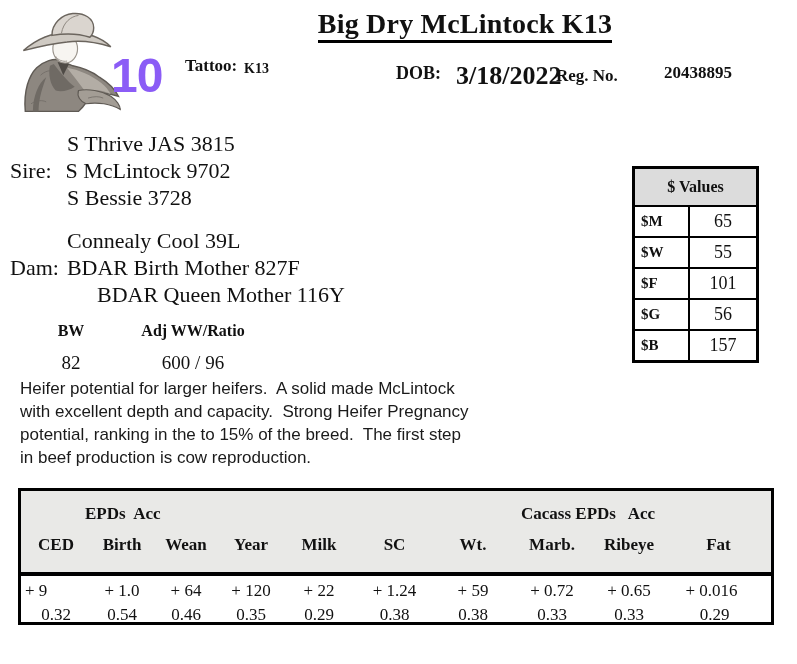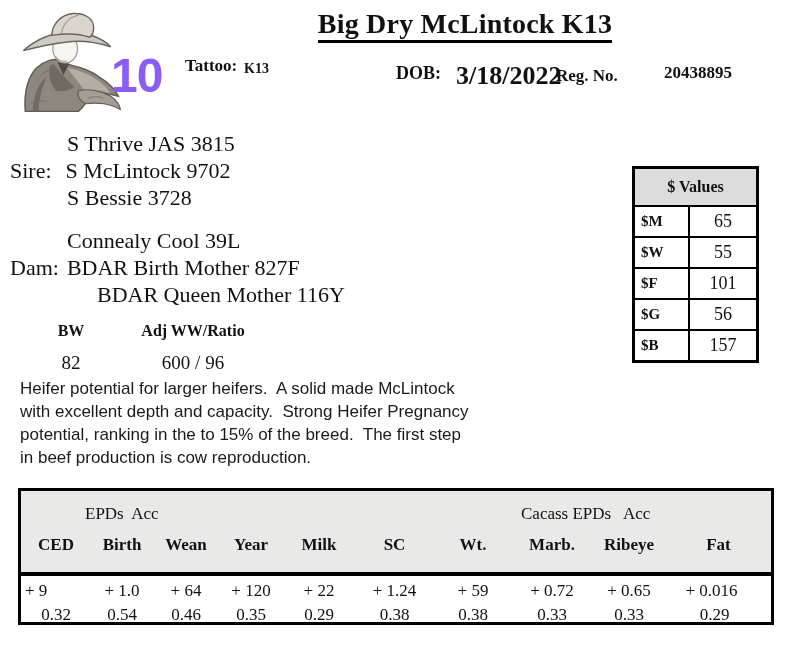--- a/index.html
+++ b/index.html
@@ -68,21 +68,21 @@
     font-size:17px;line-height:23px;color:#1a1a1a;white-space:pre-wrap;
   }
   
   .epd-table{
     position:absolute;left:18px;top:488px;width:750px;height:131px;
     border:3px solid #000;background:#fff;box-sizing:content-box;
   }
   .epd-header{
     position:relative;height:81px;background:#e9e9e7;border-bottom:4px solid #000;
   }
-  .epd-group{position:absolute;top:13px;font-weight:normal;font-size:17px;white-space:pre;}
+  .epd-group{position:absolute;top:13px;font-weight:bold;font-size:17px;white-space:pre;}
   .epd-group-left{left:64px;}
   .epd-group-right{left:500px;}
   .epd-cols,.epd-row{
     display:grid;width:100%;
     grid-template-columns:70px 62px 66px 64px 72px 79px 78px 80px 74px 1fr;
     text-align:center;
   }
   .epd-cols{position:absolute;top:44px;font-weight:bold;font-size:17px;}
   .epd-data{padding-top:3px;}
   .epd-row{font-size:17px;height:24px;line-height:24px;}

